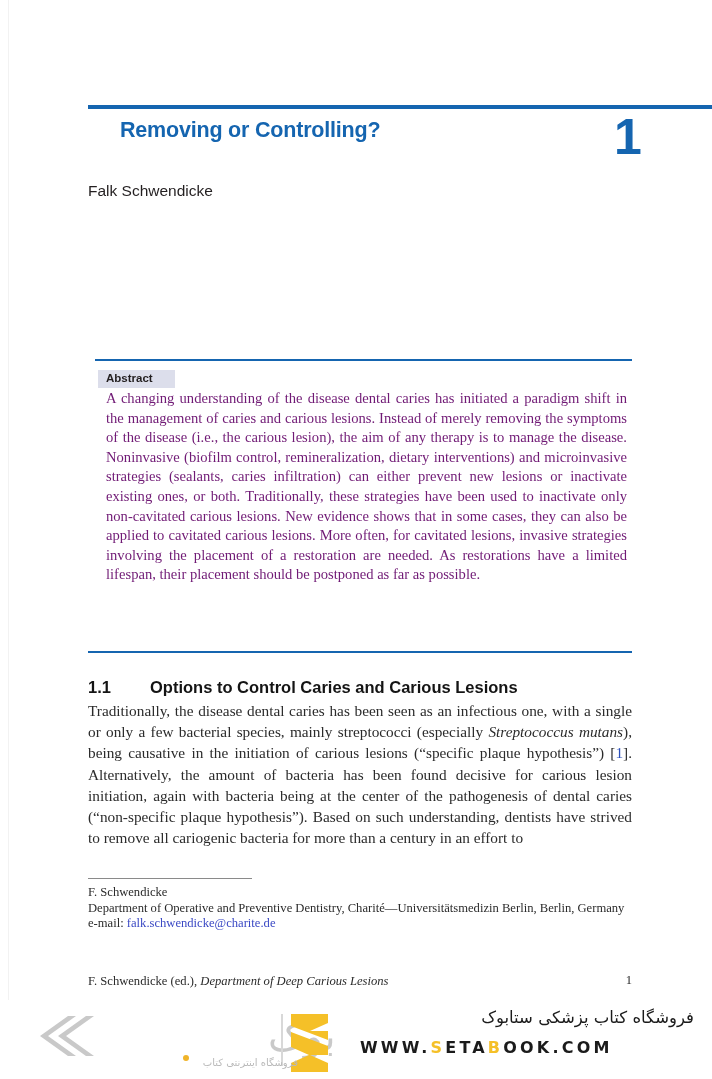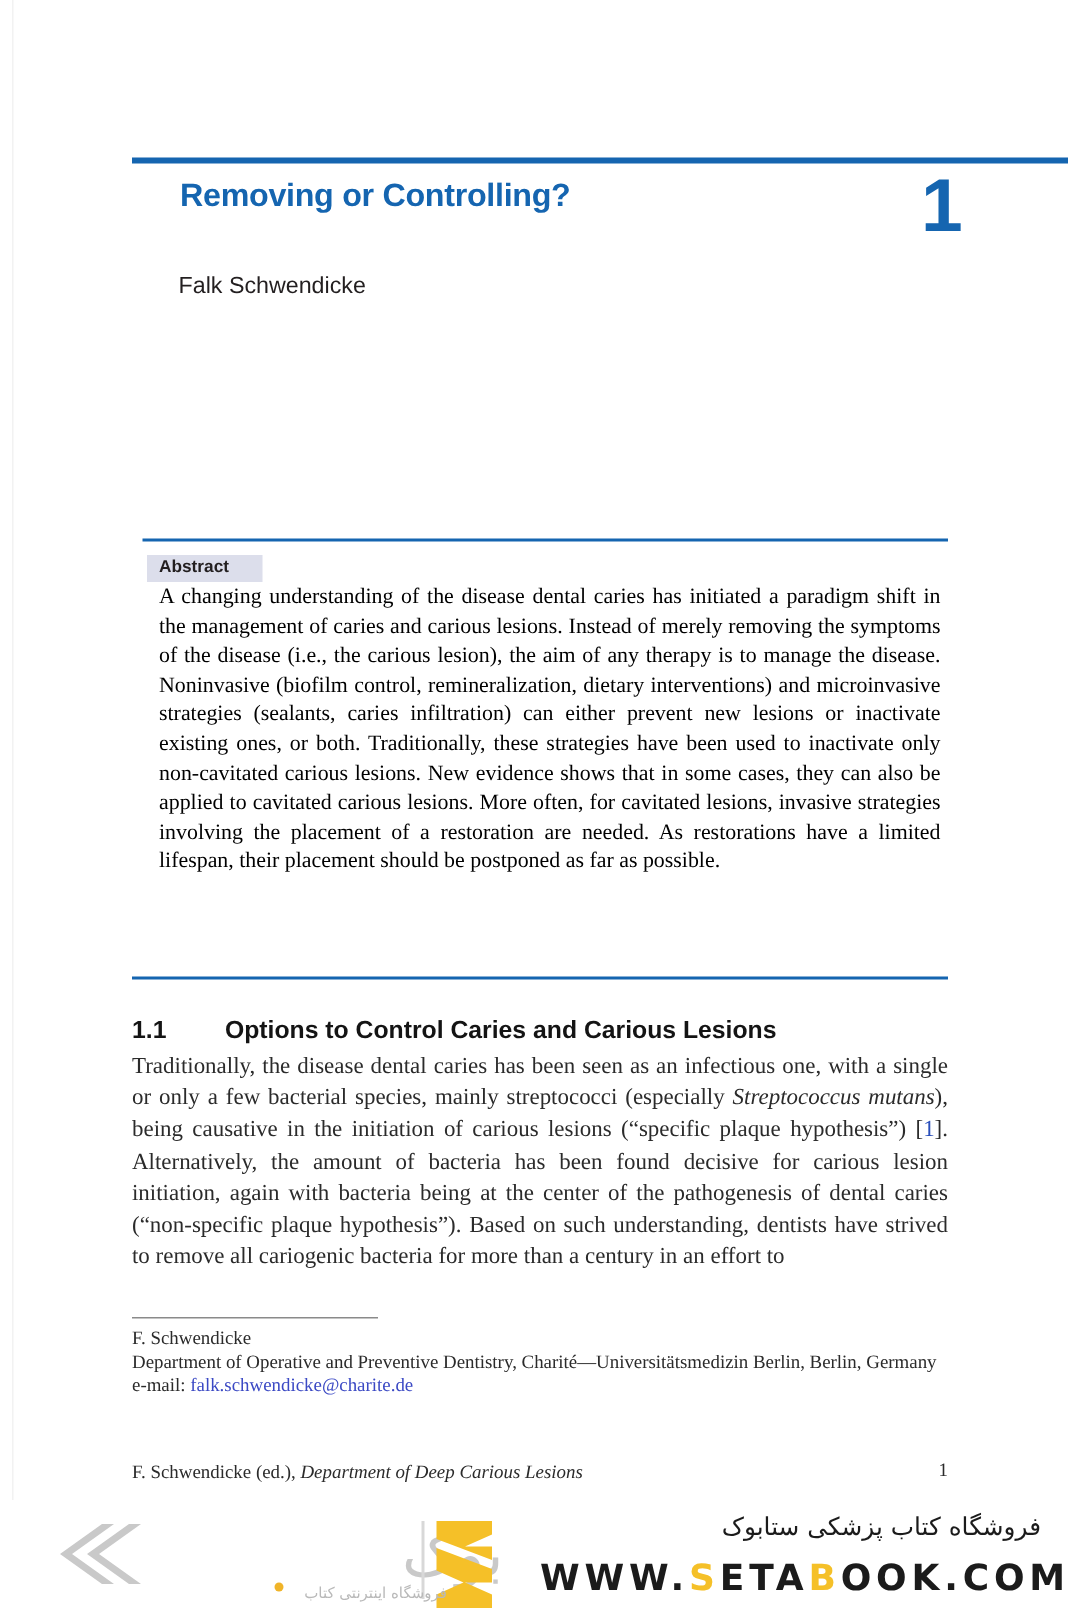--- a/index.html
+++ b/index.html
@@ -60,21 +60,20 @@
     font-size: 50px;
     color: #1565b0;
     line-height: 1;
   }
   .chapter-author {
     position: absolute;
     left: 88px; top: 182px;
     font-family: "Liberation Sans", sans-serif;
     font-size: 15.5px;
     color: #231f20;
-    margin-left: 31px;
   }
 
   
   .abstract-rule {
     position: absolute;
     left: 95px; top: 359px;
     width: 537px; height: 2px;
     background: #1565b0;
   }
   .abstract-label {
@@ -90,21 +89,21 @@
     text-align: center;
   }
   .abstract-body {
     position: absolute;
     left: 106px; top: 389px;
     width: 521px;
     font-family: "Liberation Serif", serif;
     font-size: 14.6px;
     line-height: 19.6px;
     text-align: justify;
-    color: #000000;
+    color: #701a75;
   }
 
   
   .section-rule {
     position: absolute;
     left: 88px; top: 651px;
     width: 544px; height: 2px;
     background: #1565b0;
   }
   .section-heading {
@@ -208,24 +207,24 @@
     text-align: right;
     direction: rtl;
     font-family: "DejaVu Sans", sans-serif;
     font-size: 16.5px;
     color: #1b1b1b;
     line-height: 1.5;
     padding-right: 6px;
   }
   .wm-url {
     margin-top: 7px;
-    text-align: center;
+    text-align: left;
     font-family: "DejaVu Sans", sans-serif;
     font-weight: bold;
-    font-size: 24px;
+    font-size: 16px;
     letter-spacing: 3.2px;
     color: #1b1b1b;
     padding-right: 4px;
     white-space: nowrap;
   }
   .wm-url .hl { color: #f5c028; }
 </style>
 </head>
 <body>
 

